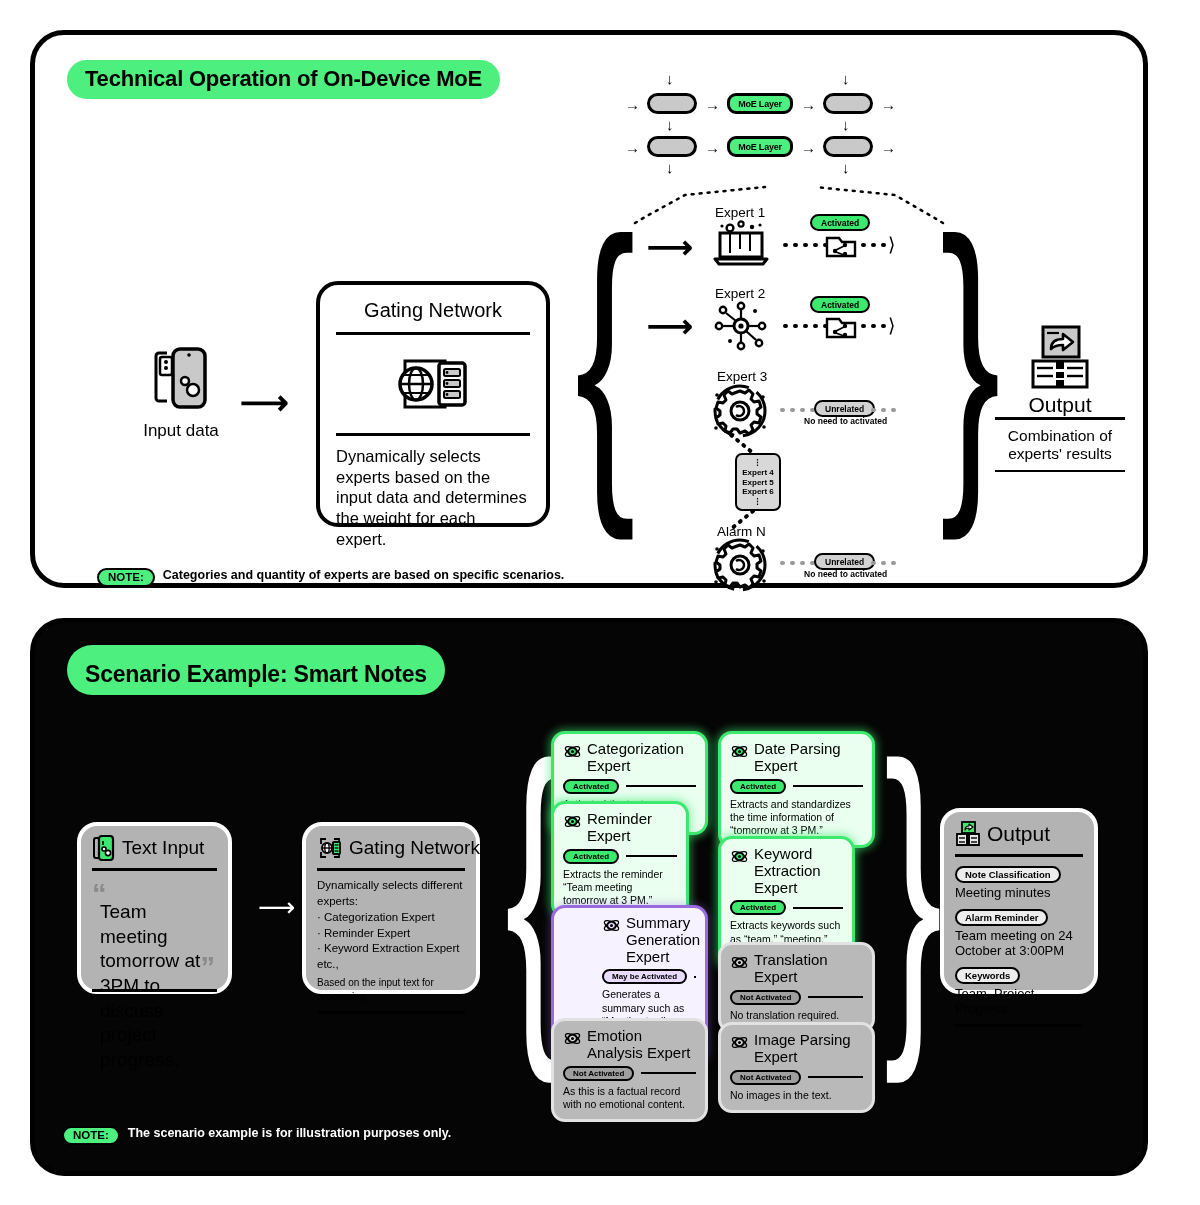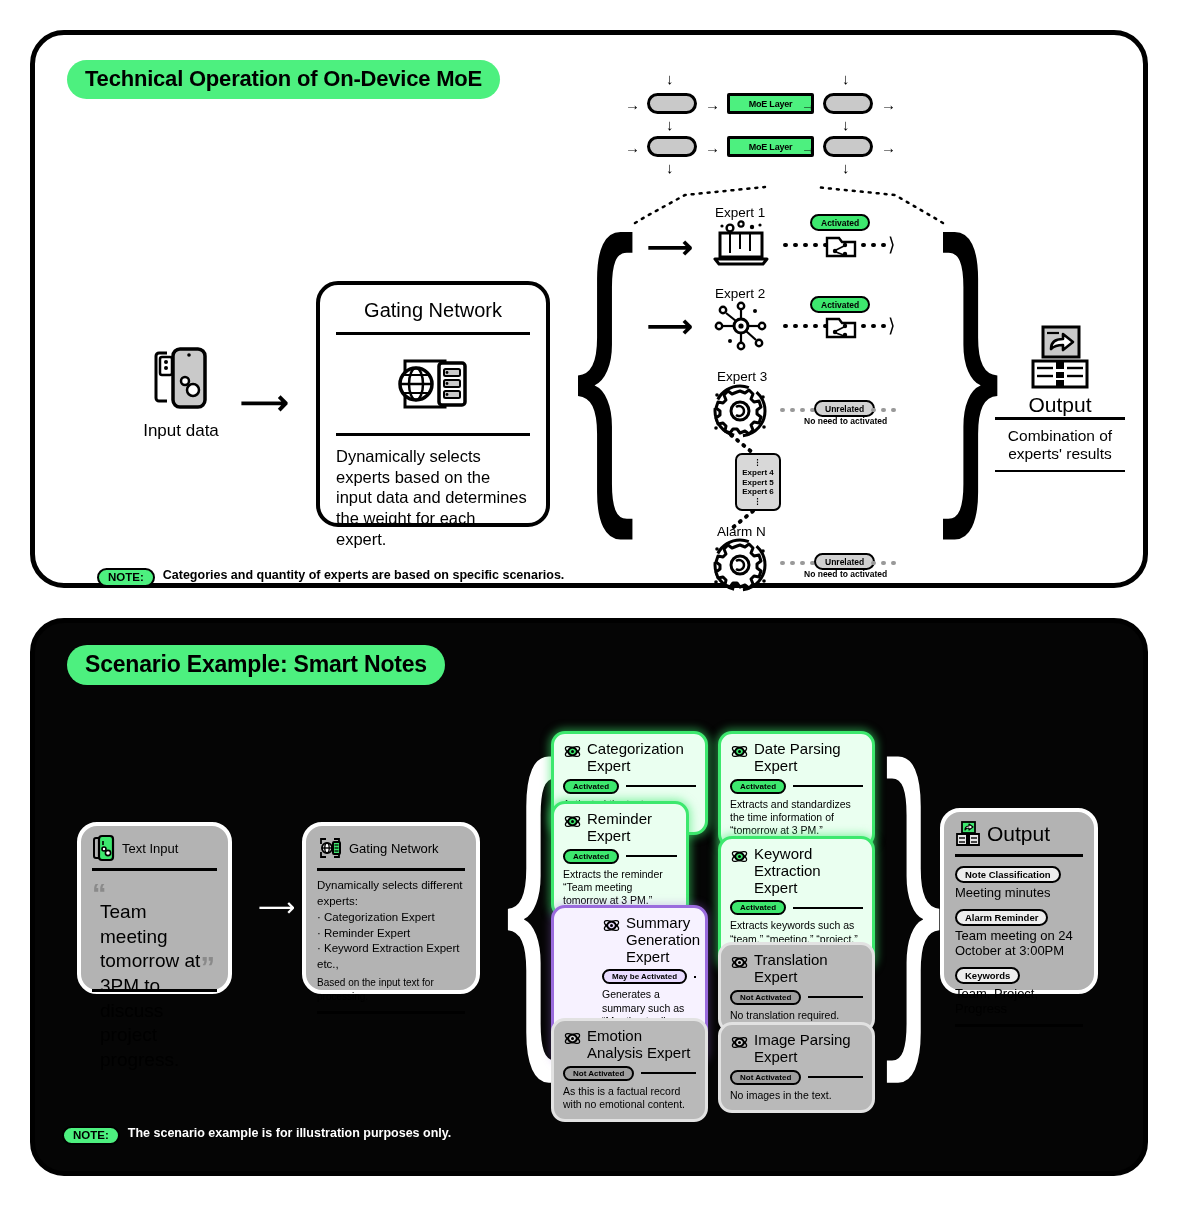--- a/index.html
+++ b/index.html
@@ -14,31 +14,31 @@
   .panel{position:absolute;border:5px solid #000;border-radius:34px;box-sizing:border-box;}
   #panel-tech{left:30px;top:30px;width:1118px;height:558px;background:#fff;}
   #panel-scenario{left:30px;top:618px;width:1118px;height:558px;background:#050505;border-color:#000;}
 
   .panel-title{
     position:absolute;display:inline-block;
     background:#4DF07F;color:#000;border-radius:999px;
     font-weight:bold;letter-spacing:-.2px;white-space:nowrap;
   }
   #tech-title{left:32px;top:25px;padding:6px 18px 7px;font-size:22px;}
-  #scen-title{left:32px;top:22px;padding:6px 18px 7px;font-size:23px;}
+  #scen-title{left:32px;top:22px;padding:16px 18px 7px;font-size:23px;}
   svg{display:block;overflow:visible;}
 
   
   #tstrip{position:absolute;left:590px;top:48px;width:320px;height:95px;}
   .t-box{
     position:absolute;width:50px;height:21px;border:3px solid #000;border-radius:11px;
     background:#c9c9c9;box-sizing:border-box;
   }
   .t-moe{
-    position:absolute;width:87px;height:21px;border:3px solid #000;border-radius:2px;
+    position:absolute;width:66px;height:21px;border:3px solid #000;border-radius:9px;
     background:#4DF07F;box-sizing:border-box;color:#000;font-size:9px;font-weight:bold;
     display:flex;align-items:center;justify-content:center;letter-spacing:-.2px;
   }
   .arrow-r{position:absolute;font-size:15px;line-height:1;color:#000;font-weight:bold;}
   .arrow-d{position:absolute;font-size:15px;line-height:1;color:#000;font-weight:bold;}
 
   
   #input-data{position:absolute;left:98px;top:310px;width:96px;text-align:center;}
   #input-label{margin-top:6px;font-size:17px;color:#000;}
 
@@ -94,21 +94,21 @@
   #note-tech .note-text{color:#000;}
   #note-scen{left:62px;top:1126px;}
   #note-scen .note-text{color:#fff;}
 
   
   .card-grey{
     position:absolute;background:#b3b3b3;border:4px solid #fff;border-radius:20px;
     box-sizing:border-box;color:#000;
   }
   .card-hd{display:flex;align-items:center;gap:6px;}
-  .card-hd .ttl{font-size:13px;color:#000;white-space:nowrap;}
+  .card-hd .ttl{font-size:19px;color:#000;white-space:nowrap;}
   .hr-blk2{height:3px;background:#000;margin:7px 0;}
 
   #text-input-card{left:77px;top:822px;width:155px;height:172px;padding:9px 11px;}
   #ti-body{position:relative;height:104px;}
   .q-open{position:absolute;left:0;top:2px;font-size:29px;color:#8a8a8a;font-weight:bold;line-height:1;}
   .q-close{position:absolute;right:2px;bottom:0px;font-size:29px;color:#8a8a8a;font-weight:bold;line-height:1;}
   #ti-text{position:absolute;left:8px;right:8px;top:22px;text-align:left;font-size:19px;line-height:1.3;color:#000000;}
 
   #gating-card2{left:302px;top:822px;width:178px;height:172px;padding:9px 11px;}
   #g2-body{font-size:11.5px;line-height:1.38;color:#000;}
@@ -522,21 +522,21 @@
       </svg>
       <span class="ename">Date Parsing Expert</span>
     </div>
     <div class="erow">
       <span class="ebadge act">Activated</span>
       <span class="ebar"></span>
     </div>
     <div class="edesc">Extracts and standardizes the time information of “tomorrow at 3 PM.”</div>
   </div>
 
-  <div class="ecard green" style="left:718px;top:836px;width:157px;">
+  <div class="ecard green" style="left:718px;top:836px;width:137px;">
     <div class="ehead">
       <svg width="19" height="19" viewBox="0 0 19 19" style="flex:0 0 auto;margin-top:1px;">
         <circle cx="9.5" cy="9.5" r="4.2" stroke="#000" stroke-width="1.8" fill="#3DE86E"></circle>
         <circle cx="9.5" cy="9.5" r="1.5" fill="#000"></circle>
         <ellipse cx="9.5" cy="9.5" rx="8" ry="3.4" stroke="#000" stroke-width="1.3" fill="none" transform="rotate(30 9.5 9.5)"></ellipse>
         <ellipse cx="9.5" cy="9.5" rx="8" ry="3.4" stroke="#000" stroke-width="1.3" fill="none" transform="rotate(-30 9.5 9.5)"></ellipse>
       </svg>
       <span class="ename">Keyword Extraction Expert</span>
     </div>
     <div class="erow">

